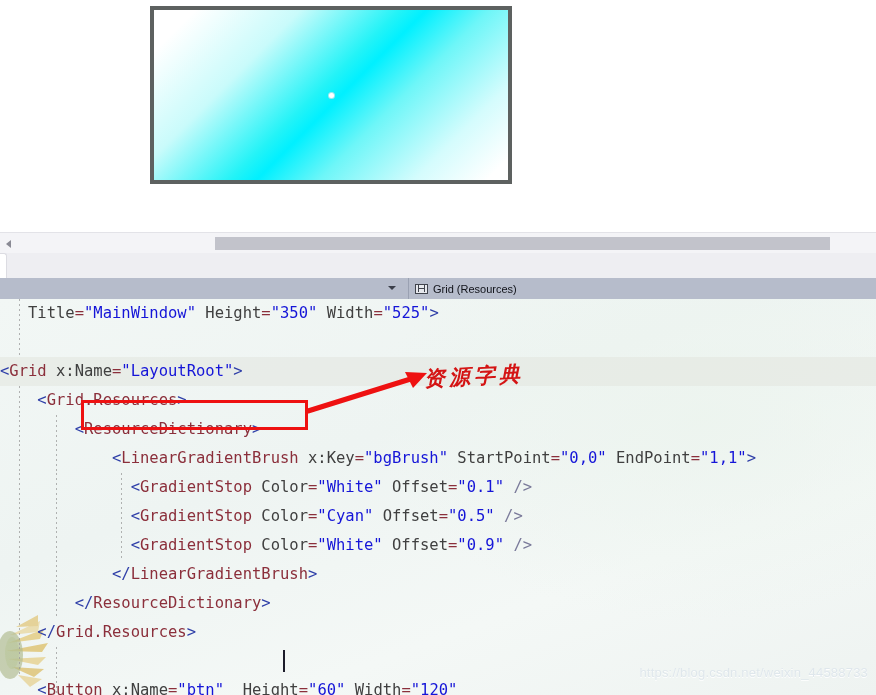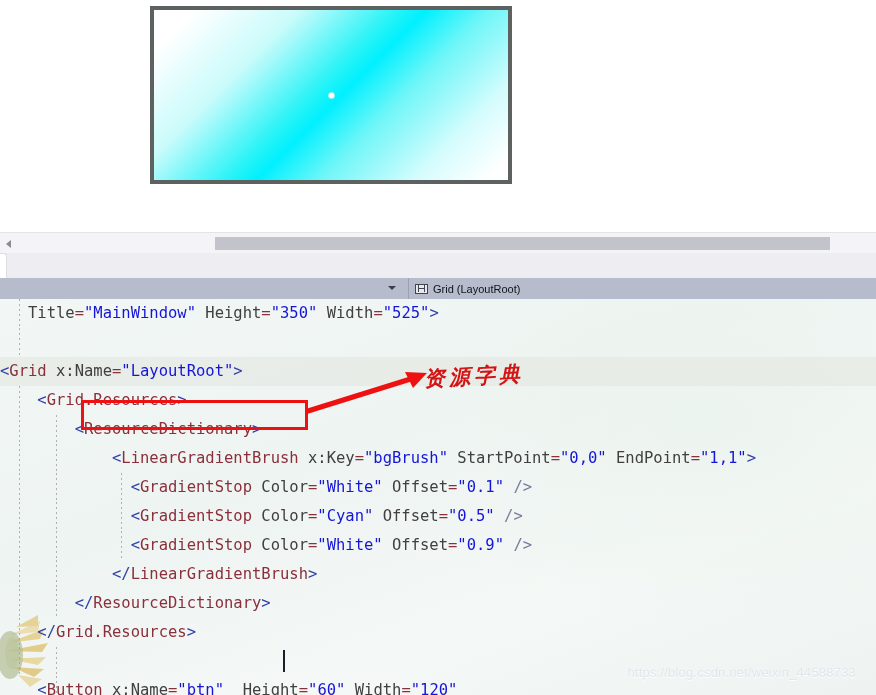--- a/index.html
+++ b/index.html
@@ -177,21 +177,21 @@
     position:absolute;left:424px;top:365px;
     font-family:"DejaVu Serif","Liberation Serif",serif;
     font-size:21px;font-weight:700;font-style:italic;
     color:#d41414;letter-spacing:4px;
     white-space:nowrap;
     transform:rotate(-3deg);transform-origin:left center;
   }
 
   
   #watermark{
-    position:absolute;right:20px;top:665px;
+    position:absolute;right:8px;top:665px;
     font-size:13px;color:#dfe7ec;
     font-family:"Liberation Sans",sans-serif;
     white-space:nowrap;letter-spacing:.2px;
     text-shadow:0 1px 0 rgba(255,255,255,.9);
     pointer-events:none;
   }
 </style>
 </head>
 <body>
 
@@ -214,21 +214,21 @@
 
 <div id="context-bar">
   <div id="context-left-combo">
     <div id="context-left-caret"></div>
   </div>
   <div id="context-divider"></div>
   <div id="context-right-combo">
     <span id="grid-glyph">
         <u></u>
       </span>
-    <span id="context-right-label">Grid (LayoutRoot)</span>
+    <span id="context-right-label">Grid (Resources)</span>
   </div>
 </div>
 
 <div id="editor">
   <div id="editor-bg"></div>
 
   <svg id="flower-petals" viewBox="0 0 125 96">
     <g opacity="0.85">
       <path d="M8 44 L44 30 L40 40 Z" fill="#e3c978"></path>
       <path d="M6 52 L48 44 L42 53 Z" fill="#ddc069"></path>

